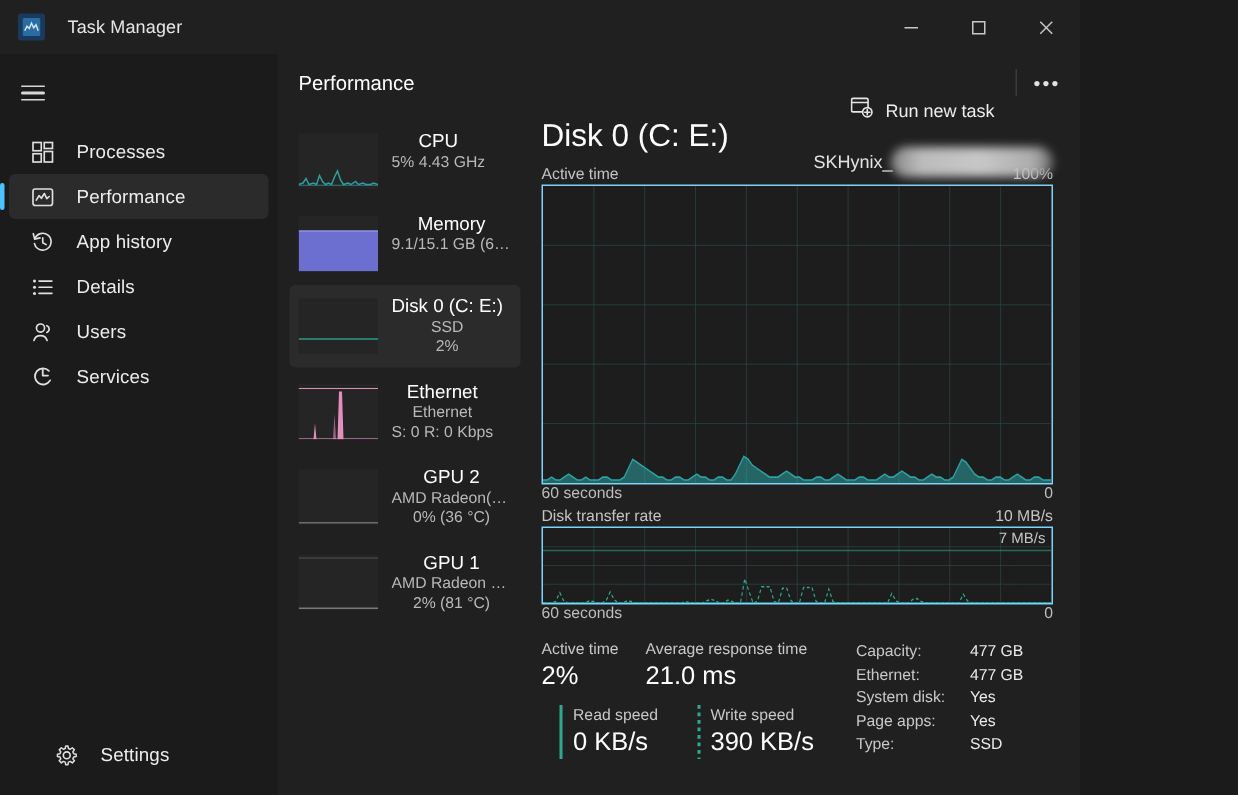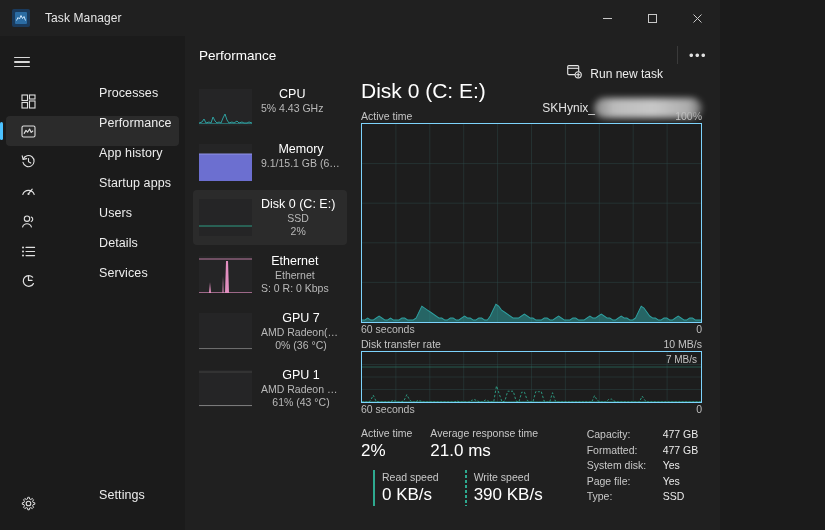--- a/index.html
+++ b/index.html
@@ -37,38 +37,38 @@
   .nav {
     width:185px; flex:0 0 185px; background:#1b1b1b;
     display:flex; flex-direction:column; padding-top:6px;
   }
   .hamburger {
     height:40px; display:flex; align-items:center; padding-left:14px; margin-bottom:4px;
   }
   .hamburger .bars { width:16px; }
   .hamburger .bars i { display:block; height:1.5px; background:#d8d8d8; margin:3px 0; border-radius:1px; }
   .nav-item {
-    height:30px; display:flex; position:relative;
-    padding-left:14px; margin:0 6px; border-radius:4px; cursor:default;gap:48px;
+    height:30px; display:flex; align-items:center; position:relative;
+    padding-left:14px; margin:0 6px; border-radius:4px; cursor:default;
   }
   .nav-item + .nav-item { margin-top:0; }
   .nav-item .ni-icon {
     width:17px; flex:0 0 17px; display:flex; align-items:center; justify-content:center;
     color:#e0e0e0;
   }
   .nav-item .ni-label { font-size:12.5px; color:#ededed; margin-left:14px; letter-spacing:.1px; }
   .nav-item.selected { background:#2b2b2b; }
   .nav-item.selected:before {
     content:""; position:absolute; left:-6px; top:6px; bottom:6px; width:3px;
     background:#4cc2ff; border-radius:2px;
   }
   .nav-list { display:flex; flex-direction:column; gap:0; }
   .nav-list .nav-item { height:30px; margin-bottom:0; }
   .nav-fill { flex:1; }
-  .nav-bottom { padding-bottom:12px; }
+  .nav-bottom { padding-bottom:12px;margin-left:16px; }
 
   
   .main { flex:1; background:#202020; display:flex; flex-direction:column; min-width:0; }
   .main-header {
     height:38px; flex:0 0 38px; display:flex; align-items:center; padding:0 6px 0 14px;
   }
   .page-title { font-size:13.5px; color:#ffffff; }
   .header-actions { margin-left:auto; display:flex; align-items:center; height:38px; }
   .run-task {
     display:flex; align-items:center; height:28px; padding:0 10px; border-radius:4px;
@@ -133,21 +133,21 @@
   .stat-label { font-size:10.5px; color:#c8c8c8; line-height:14px; }
   .stat-value { font-size:17px; color:#ffffff; line-height:22px; font-weight:400; }
   .stats-row2 { display:flex; margin-top:8px; }
   .speed-cell { display:flex; padding-left:12px; margin-right:14px; }
   .speed-bar { width:2px; flex:0 0 2px; background:#2ea98f; margin-right:7px; }
   .speed-bar.dotted {
     background:none;
     background-image:linear-gradient(#2ea98f 55%, transparent 0);
     background-size:2px 5px; background-repeat:repeat-y;
   }
-  .stats-right { margin-left:30px; padding-top:1px; }
+  .stats-right { margin-left:14px; padding-top:1px; }
   .kv { display:flex; font-size:10.5px; line-height:15.5px; }
   .kv .k { width:76px; flex:0 0 76px; color:#c8c8c8; }
   .kv .v { color:#eaeaea; }
 </style>
 </head>
 <body>
 
 <div class="app">
 
   <div class="titlebar">
@@ -217,54 +217,44 @@
           <span class="ni-icon">
             <svg width="15" height="15" viewBox="0 0 15 15">
                 <path d="M2.2 5.2 A5.6 5.6 0 1 1 2 8.4" fill="none" stroke="#e0e0e0" stroke-width="1.1" stroke-linecap="round"></path>
                 <polyline points="1.2,1.8 2.1,5.4 5.7,4.6" fill="none" stroke="#e0e0e0" stroke-width="1.1" stroke-linejoin="round" stroke-linecap="round"></polyline>
                 <polyline points="7.5,4.6 7.5,7.8 9.8,9.1" fill="none" stroke="#e0e0e0" stroke-width="1.1" stroke-linecap="round"></polyline>
               </svg>
           </span>
           <span class="ni-label">App history</span>
         </div>
 
-        <div class="nav-item">
-          <span class="ni-icon">
-            <svg width="15" height="15" viewBox="0 0 15 15">
-                <path d="M1.8 10.5 A6 6 0 0 1 13.2 10.5" fill="none" stroke="#e0e0e0" stroke-width="1.1" stroke-linecap="round"></path>
-                <line x1="7.5" y1="9.6" x2="11.2" y2="5.2" stroke="#e0e0e0" stroke-width="1.2" stroke-linecap="round"></line>
-                <circle cx="7.5" cy="10" r="1.1" fill="#e0e0e0"></circle>
-              </svg>
-          </span>
-          <span class="ni-label">Startup apps</span>
-        </div>
-
-        <div class="nav-item">
-          <span class="ni-icon">
-            <svg width="15" height="15" viewBox="0 0 15 15">
-                <circle cx="6" cy="4.7" r="2.7" fill="none" stroke="#e0e0e0" stroke-width="1.1"></circle>
-                <path d="M1.6 13 A4.6 4.6 0 0 1 10.4 13" fill="none" stroke="#e0e0e0" stroke-width="1.1" stroke-linecap="round"></path>
-                <path d="M10.2 3.1 A2.4 2.4 0 0 1 10.2 7.6" fill="none" stroke="#e0e0e0" stroke-width="1.1" stroke-linecap="round"></path>
-              </svg>
-          </span>
-          <span class="ni-label">Users</span>
-        </div>
 
         <div class="nav-item">
           <span class="ni-icon">
             <svg width="15" height="15" viewBox="0 0 15 15">
                 <circle cx="2" cy="3.4" r="1" fill="#e0e0e0"></circle>
                 <circle cx="2" cy="7.5" r="1" fill="#e0e0e0"></circle>
                 <circle cx="2" cy="11.6" r="1" fill="#e0e0e0"></circle>
                 <line x1="5" y1="3.4" x2="13.6" y2="3.4" stroke="#e0e0e0" stroke-width="1.1" stroke-linecap="round"></line>
                 <line x1="5" y1="7.5" x2="13.6" y2="7.5" stroke="#e0e0e0" stroke-width="1.1" stroke-linecap="round"></line>
                 <line x1="5" y1="11.6" x2="13.6" y2="11.6" stroke="#e0e0e0" stroke-width="1.1" stroke-linecap="round"></line>
               </svg>
           </span>
           <span class="ni-label">Details</span>
+        </div>
+
+        <div class="nav-item">
+          <span class="ni-icon">
+            <svg width="15" height="15" viewBox="0 0 15 15">
+                <circle cx="6" cy="4.7" r="2.7" fill="none" stroke="#e0e0e0" stroke-width="1.1"></circle>
+                <path d="M1.6 13 A4.6 4.6 0 0 1 10.4 13" fill="none" stroke="#e0e0e0" stroke-width="1.1" stroke-linecap="round"></path>
+                <path d="M10.2 3.1 A2.4 2.4 0 0 1 10.2 7.6" fill="none" stroke="#e0e0e0" stroke-width="1.1" stroke-linecap="round"></path>
+              </svg>
+          </span>
+          <span class="ni-label">Users</span>
         </div>
 
         <div class="nav-item">
           <span class="ni-icon">
             <svg width="15" height="15" viewBox="0 0 15 15">
                 <path d="M11.6 3.2 A5.4 5.4 0 1 0 12.4 9.6" fill="none" stroke="#e0e0e0" stroke-width="1.2" stroke-linecap="round"></path>
                 <path d="M7.5 2.2 L7.5 6.4 L11 6.4" fill="none" stroke="#e0e0e0" stroke-width="1.2" stroke-linecap="round" stroke-linejoin="round"></path>
               </svg>
           </span>
           <span class="ni-label">Services</span>
@@ -369,37 +359,37 @@
             </div>
           </div>
 
           <div class="dev">
             <div class="dev-thumb">
               <svg viewBox="0 0 53 37" preserveAspectRatio="none">
                 <line x1="0" y1="35.5" x2="53" y2="35.5" stroke="#6d6d6d" stroke-width="1"></line>
               </svg>
             </div>
             <div class="dev-text">
-              <div class="dev-name">GPU 7</div>
+              <div class="dev-name">GPU 2</div>
               <div class="dev-sub">AMD Radeon(TM) Gr…</div>
               <div class="dev-sub">0%  (36 °C)</div>
             </div>
           </div>
 
           <div class="dev">
             <div class="dev-thumb">
               <svg viewBox="0 0 53 37" preserveAspectRatio="none">
                 <line x1="0" y1="35.5" x2="53" y2="35.5" stroke="#7a7a7a" stroke-width="1"></line>
                 <line x1="0" y1="2" x2="53" y2="2" stroke="#555555" stroke-width="0.6"></line>
               </svg>
             </div>
             <div class="dev-text">
               <div class="dev-name">GPU 1</div>
               <div class="dev-sub">AMD Radeon RX 6800</div>
-              <div class="dev-sub">61%  (43 °C)</div>
+              <div class="dev-sub">2%  (81 °C)</div>
             </div>
           </div>
 
         </div>
 
         <div class="detail">
 
           <div class="detail-head">
             <div class="disk-title">Disk 0 (C: E:)</div>
             <div class="disk-model">
@@ -494,29 +484,29 @@
                 </div>
               </div>
             </div>
 
             <div class="stats-right">
               <div class="kv">
                 <span class="k">Capacity:</span>
                 <span class="v">477 GB</span>
               </div>
               <div class="kv">
-                <span class="k">Formatted:</span>
+                <span class="k">Ethernet:</span>
                 <span class="v">477 GB</span>
               </div>
               <div class="kv">
                 <span class="k">System disk:</span>
                 <span class="v">Yes</span>
               </div>
               <div class="kv">
-                <span class="k">Page file:</span>
+                <span class="k">Page apps:</span>
                 <span class="v">Yes</span>
               </div>
               <div class="kv">
                 <span class="k">Type:</span>
                 <span class="v">SSD</span>
               </div>
             </div>
           </div>
 
         </div>

